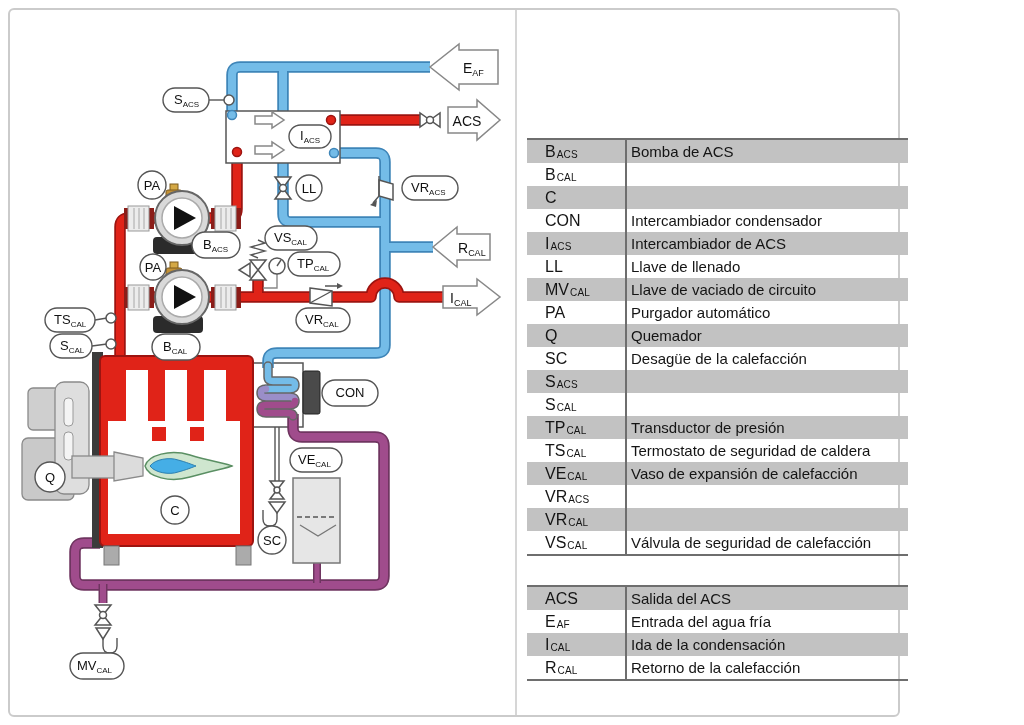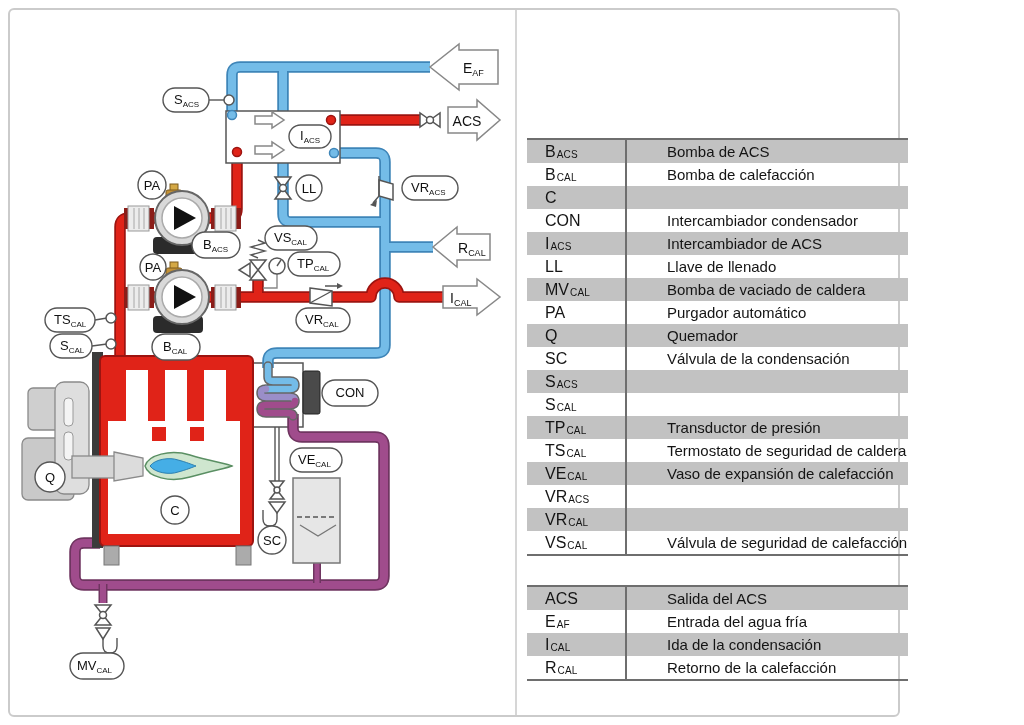--- a/index.html
+++ b/index.html
@@ -8,21 +8,21 @@
   #panel-divider{position:absolute;left:515px;top:10px;bottom:10px;width:2px;background:#d6d6d6;}
   #diagram-svg{position:absolute;left:10px;top:10px;}
   
   .ltable{position:absolute;left:527px;width:482px;border-top:2px solid #6e6e6e;border-bottom:2px solid #6e6e6e;}
   #components-table{top:138px;}
   #connections-table{top:585px;}
   .lrow{display:flex;height:23px;line-height:23px;color:#141414;}
   .lrow:nth-child(odd){background:#c2c2c2;}
   .lcode{width:100px;flex:0 0 100px;border-right:2px solid #6e6e6e;padding-left:18px;box-sizing:border-box;font-size:16px;white-space:nowrap;}
   .cs{font-size:10px;position:relative;bottom:-1px;margin-left:1px;letter-spacing:.2px;}
-  .ldesc{flex:1;padding-left:4px;font-size:15px;white-space:nowrap;overflow:hidden;margin-left:36px;}
+  .ldesc{flex:1;padding-left:4px;font-size:15px;white-space:nowrap;overflow:hidden;}
   
   .po-blue{fill:none;stroke:#3e85b8;stroke-width:11.5px;stroke-linejoin:round;}
   .pf-blue{fill:none;stroke:#74bce8;stroke-width:8px;stroke-linejoin:round;}
   .po-red{fill:none;stroke:#9c1410;stroke-width:11.5px;stroke-linejoin:round;}
   .pf-red{fill:none;stroke:#e02318;stroke-width:8px;stroke-linejoin:round;}
   .po-pur{fill:none;stroke:#6f3560;stroke-width:11.5px;stroke-linejoin:round;}
   .pf-pur{fill:none;stroke:#a04c8c;stroke-width:8px;stroke-linejoin:round;}
   .sym{fill:#fff;stroke:#555;stroke-width:1.5px;}
   .thin{fill:none;stroke:#555;stroke-width:1.4px;}
   .oval{fill:#fff;stroke:#555;stroke-width:1.4px;}
@@ -291,52 +291,51 @@
     </g>
   </svg>
 
   <div class="ltable" id="components-table">
     <div class="lrow">
         <div class="lcode"><span>B</span><span class="cs">ACS</span></div>
         <div class="ldesc">Bomba de ACS</div>
       </div>
     <div class="lrow">
         <div class="lcode"><span>B</span><span class="cs">CAL</span></div>
-        <div class="ldesc">Bomba de calefacción</div>
       </div>
     <div class="lrow">
         <div class="lcode"><span>C</span><span class="cs"></span></div>
       </div>
     <div class="lrow">
         <div class="lcode"><span>CON</span><span class="cs"></span></div>
         <div class="ldesc">Intercambiador condensador</div>
       </div>
     <div class="lrow">
         <div class="lcode"><span>I</span><span class="cs">ACS</span></div>
         <div class="ldesc">Intercambiador de ACS</div>
       </div>
     <div class="lrow">
         <div class="lcode"><span>LL</span><span class="cs"></span></div>
         <div class="ldesc">Llave de llenado</div>
       </div>
     <div class="lrow">
         <div class="lcode"><span>MV</span><span class="cs">CAL</span></div>
-        <div class="ldesc">Bomba de vaciado de caldera</div>
+        <div class="ldesc">Llave de vaciado de circuito</div>
       </div>
     <div class="lrow">
         <div class="lcode"><span>PA</span><span class="cs"></span></div>
         <div class="ldesc">Purgador automático</div>
       </div>
     <div class="lrow">
         <div class="lcode"><span>Q</span><span class="cs"></span></div>
         <div class="ldesc">Quemador</div>
       </div>
     <div class="lrow">
         <div class="lcode"><span>SC</span><span class="cs"></span></div>
-        <div class="ldesc">Válvula de la condensación</div>
+        <div class="ldesc">Desagüe de la calefacción</div>
       </div>
     <div class="lrow">
         <div class="lcode"><span>S</span><span class="cs">ACS</span></div>
       </div>
     <div class="lrow">
         <div class="lcode"><span>S</span><span class="cs">CAL</span></div>
       </div>
     <div class="lrow">
         <div class="lcode"><span>TP</span><span class="cs">CAL</span></div>
         <div class="ldesc">Transductor de presión</div>

